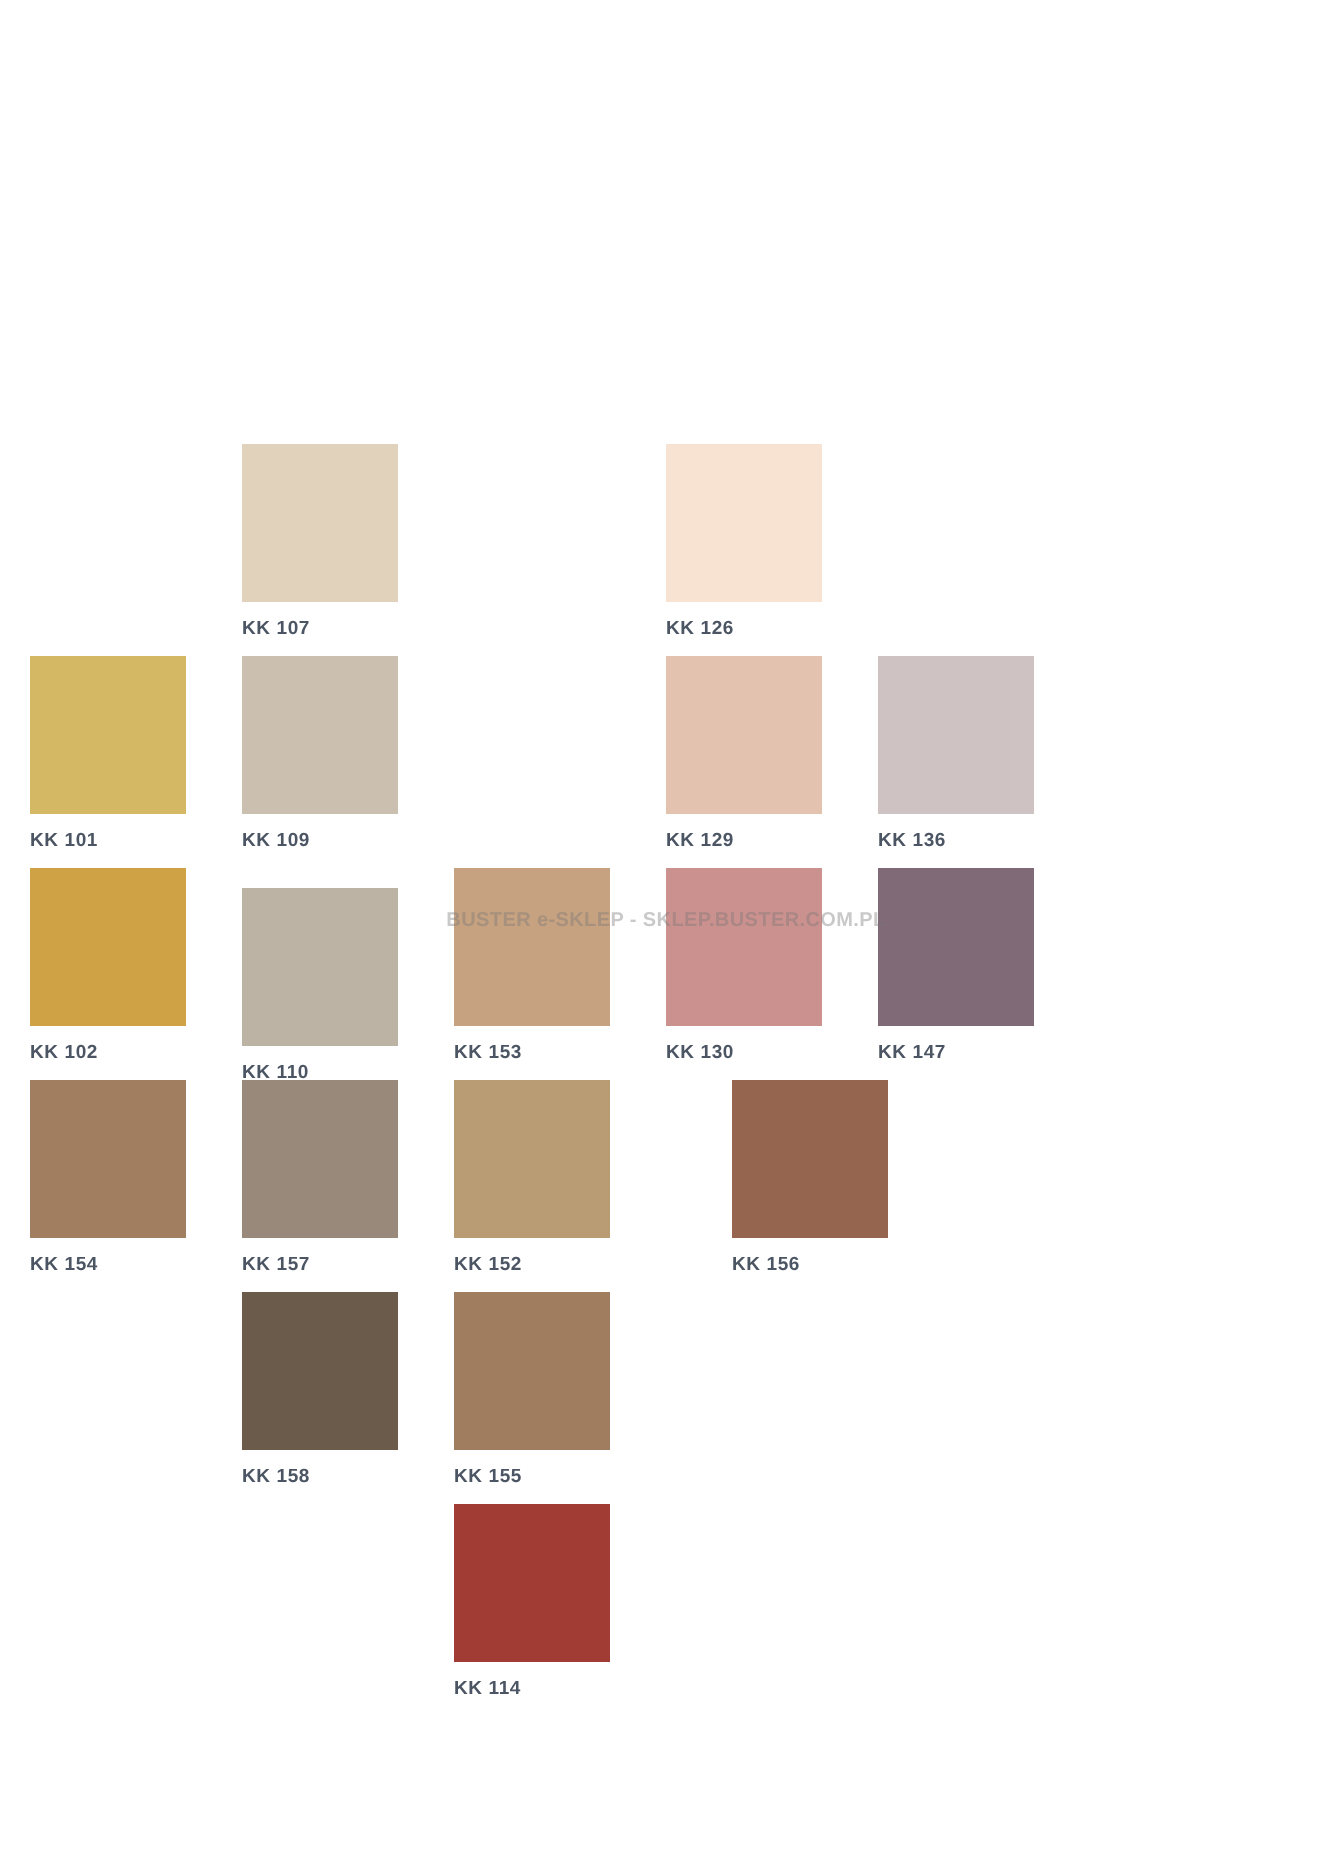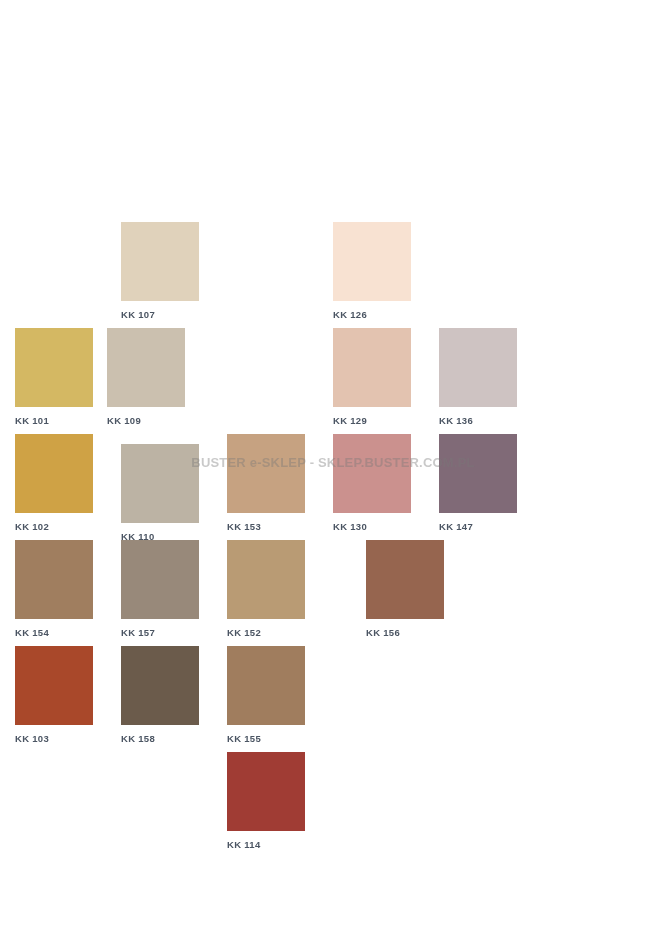--- a/index.html
+++ b/index.html
@@ -47,21 +47,21 @@
     white-space: nowrap;
   }
 
   #watermark {
     position: absolute;
     left: 0;
     top: 455px;
     width: 666px;
     text-align: center;
     font-family: "Liberation Sans", sans-serif;
-    font-size: 13px;
+    font-size: 10px;
     font-weight: bold;
     letter-spacing: 0.2px;
     color: rgba(120,120,120,0.40);
     pointer-events: none;
     white-space: nowrap;
     user-select: none;
   }
 </style>
 </head>
 <body>
@@ -73,21 +73,21 @@
       <span class="swatch-label">KK 107</span>
     </div>
     <div class="swatch-cell" style="left: 333px; top: 222px;">
       <span class="swatch-chip" style="background: rgb(248, 226, 210); width: 78px; height: 79px;"></span>
       <span class="swatch-label">KK 126</span>
     </div>
     <div class="swatch-cell" style="left: 15px; top: 328px;">
       <span class="swatch-chip" style="background: rgb(212, 184, 99); width: 78px; height: 79px;"></span>
       <span class="swatch-label">KK 101</span>
     </div>
-    <div class="swatch-cell" style="left: 107px; top: 328px;">
+    <div class="swatch-cell" style="left: 121px; top: 328px;">
       <span class="swatch-chip" style="background: rgb(203, 192, 175); width: 78px; height: 79px;"></span>
       <span class="swatch-label">KK 109</span>
     </div>
     <div class="swatch-cell" style="left: 333px; top: 328px;">
       <span class="swatch-chip" style="background: rgb(227, 195, 176); width: 78px; height: 79px;"></span>
       <span class="swatch-label">KK 129</span>
     </div>
     <div class="swatch-cell" style="left: 439px; top: 328px;">
       <span class="swatch-chip" style="background: rgb(206, 195, 194); width: 78px; height: 79px;"></span>
       <span class="swatch-label">KK 136</span>
@@ -121,24 +121,20 @@
       <span class="swatch-label">KK 157</span>
     </div>
     <div class="swatch-cell" style="left: 227px; top: 540px;">
       <span class="swatch-chip" style="background: rgb(185, 155, 116); width: 78px; height: 79px;"></span>
       <span class="swatch-label">KK 152</span>
     </div>
     <div class="swatch-cell" style="left: 333px; top: 540px; padding-left: 33px;">
       <span class="swatch-chip" style="background: rgb(150, 101, 79); width: 78px; height: 79px;"></span>
       <span class="swatch-label">KK 156</span>
     </div>
-    <div class="swatch-cell" style="left: 15px; top: 646px;">
-      <span class="swatch-chip" style="background: rgb(169, 72, 42); width: 78px; height: 79px;"></span>
-      <span class="swatch-label">KK 103</span>
-    </div>
     <div class="swatch-cell" style="left: 121px; top: 646px;">
       <span class="swatch-chip" style="background: rgb(107, 91, 75); width: 78px; height: 79px;"></span>
       <span class="swatch-label">KK 158</span>
     </div>
     <div class="swatch-cell" style="left: 227px; top: 646px;">
       <span class="swatch-chip" style="background: rgb(160, 125, 94); width: 78px; height: 79px;"></span>
       <span class="swatch-label">KK 155</span>
     </div>
     <div class="swatch-cell" style="left: 227px; top: 752px;">
       <span class="swatch-chip" style="background: rgb(160, 60, 52); width: 78px; height: 79px;"></span>

